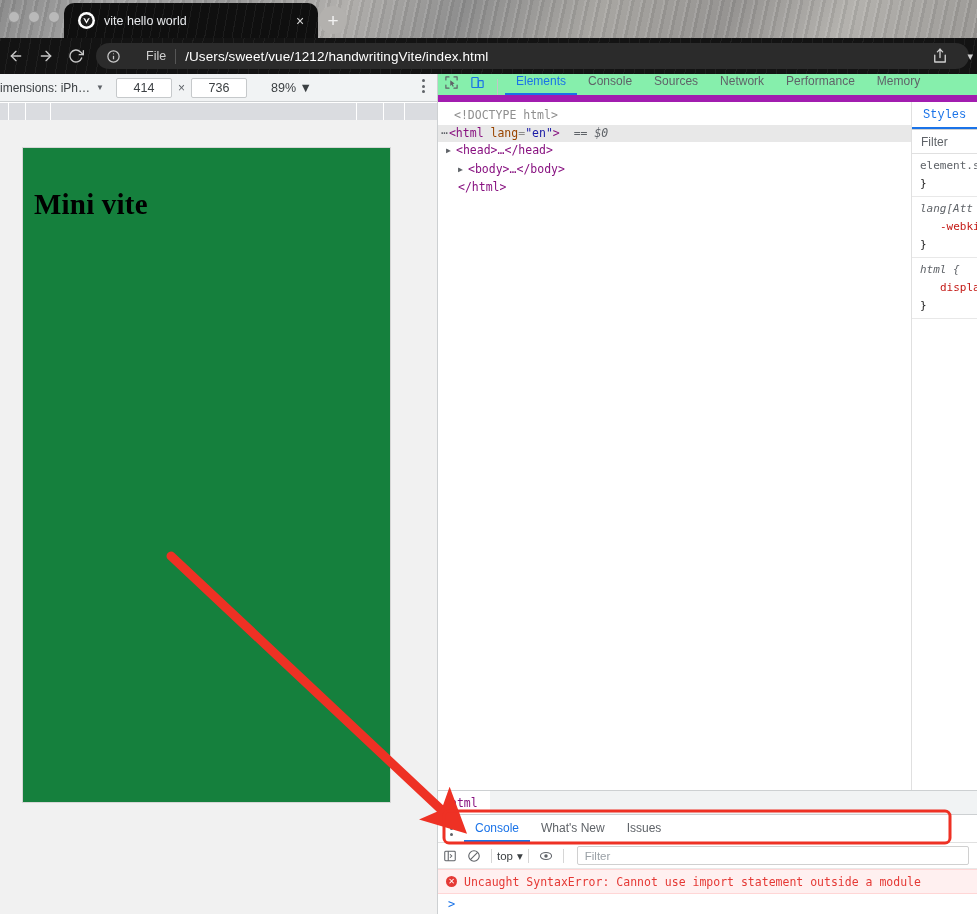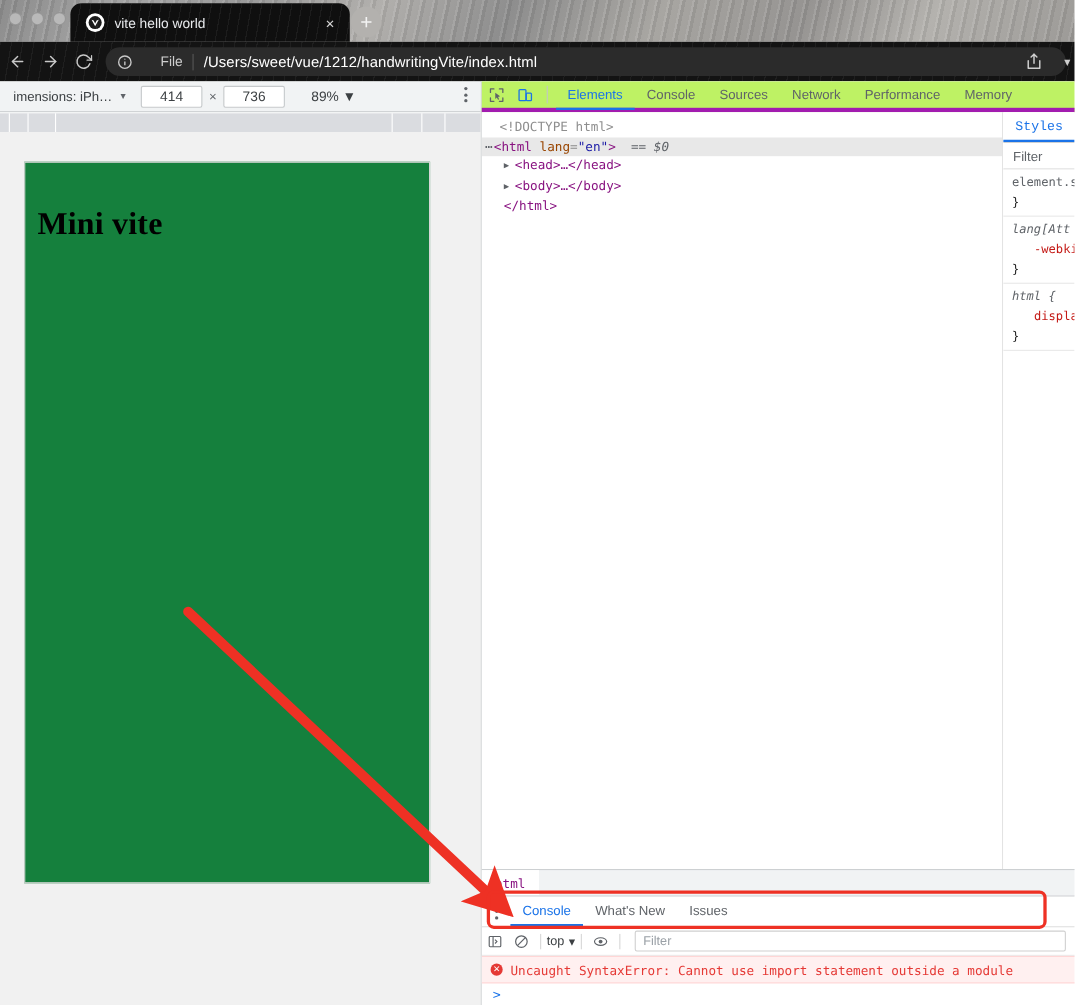--- a/index.html
+++ b/index.html
@@ -95,21 +95,21 @@
   }
   .share-icon { position:absolute; right: 28px; top: 9px; width: 18px; height: 18px; color:#cfcfcf; z-index:3;}
   .omni-more { position:absolute; right: 4px; top: 12px; color:#cfcfcf; font-size: 11px; z-index:3;}
 
   
   .devtoolbar {
     position: absolute; left: 0; top: 74px; width: 437px; height: 28px;
     background: #f1f3f4; border-bottom: 1px solid #cdd0d2;
     display: flex; align-items: center; font-size: 12px; color: #3c4043;
   }
-  .dt-dims { margin-left: 12px; white-space: nowrap; overflow: hidden; }
+  .dt-dims { margin-left: 0px; white-space: nowrap; overflow: hidden; }
   .dt-caret { margin-left: 6px; font-size: 8px; color:#5f6368;}
   .dt-num {
     width: 56px; height: 20px; background: #fff; border: 1px solid #c6c9cb;
     border-radius: 2px; margin-left: 12px;
     display:flex; align-items:center; justify-content:center; font-size: 12.5px;
   }
   .dt-x { margin: 0 6px; color:#5f6368; font-size: 12px;}
   .dt-zoom { margin-left: 24px; font-size: 12.5px; }
   .dt-kebab {
     position: absolute; right: 12px; top: 5px;
@@ -143,22 +143,22 @@
     position:absolute; right:0; top:0; width:7px; height:794px; background:#f1f1f1;
   }
 
   
   .devtools {
     position:absolute; left:437px; top:74px; width:540px; height:840px;
     background:#ffffff; border-left:1px solid #cdd0d2;
     display:flex; flex-direction:column;
   }
   .dt-tabbar {
-    height:28px; background:#bef264; border-bottom:4px solid #a21caf;
-    display:flex; align-items:center; flex:0 0 auto; position:relative;
+    height:28px; background:#86efac; border-bottom:7px solid #a21caf;
+    display:flex; align-items:flex-end; flex:0 0 auto; position:relative;
   }
   .dt-icbtn { width:26px; height:26px; display:flex; align-items:center; justify-content:center; }
   .dt-vsep { width:1px; height:16px; background:#c3c6c8; margin:0 7px; }
   .dt-tab {
     padding:0 11px; height:27px; line-height:27px; font-size:12px; color:#5f6368;
     white-space:nowrap;
   }
   .dt-tab.active { color:#1a73e8; box-shadow: inset 0 -2px 0 #1a73e8; }
 
   .dt-body { flex:1 1 auto; display:flex; min-height:0; }
@@ -367,21 +367,21 @@
 
     <div class="dt-body">
 
       <div class="dom-tree">
         <div class="dl">
           <span class="tw">&lt;!DOCTYPE html&gt;</span>
         </div>
         <div class="dl sel">
           <span class="ellip">⋯</span><span class="tg">&lt;html</span><span>&nbsp;</span><span class="at">lang</span><span class="gray">=</span><span class="av">"en"</span><span class="tg">&gt;</span><span>&nbsp;&nbsp;</span><span class="eq0">== $0</span>
         </div>
-        <div class="dl" style="padding-left:20px">
+        <div class="dl" style="padding-left:8px">
           <span class="arrow">▶</span><span class="tg">&lt;head&gt;…&lt;/head&gt;</span>
         </div>
         <div class="dl" style="padding-left:20px">
           <span class="arrow">▶</span><span class="tg">&lt;body&gt;…&lt;/body&gt;</span>
         </div>
         <div class="dl" style="padding-left:20px">
           <span class="tg">&lt;/html&gt;</span>
         </div>
       </div>
 

